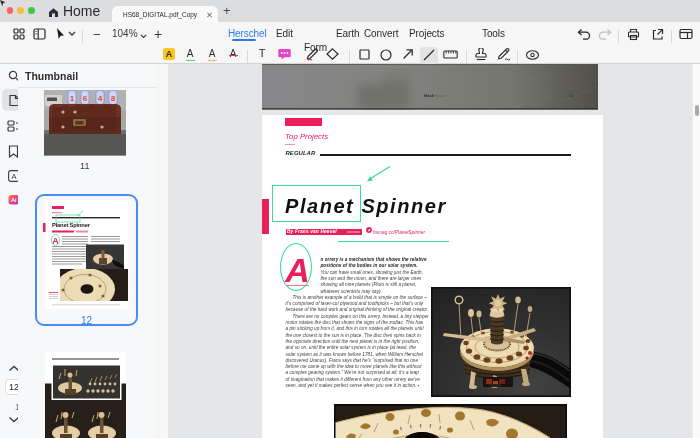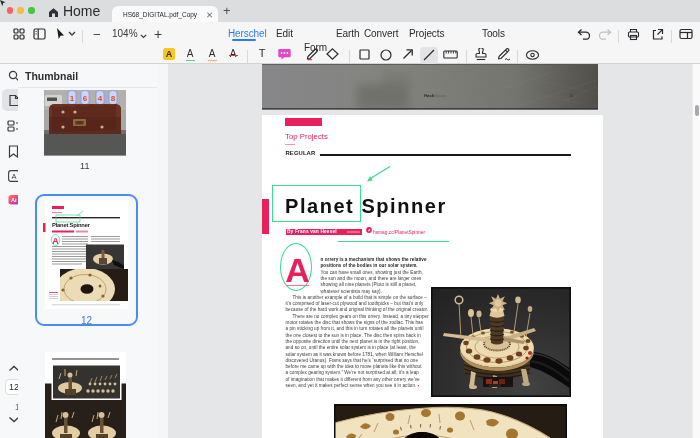--- a/index.html
+++ b/index.html
@@ -16,21 +16,21 @@
 .icon { position:absolute; }
 
 #rail { position:absolute; top:64px; left:0; width:28px; height:374px; background:#f7f8f9; border-right:1px solid #ebecee; }
 #panel { position:absolute; top:64px; left:18px; width:139px; height:374px; background:#f7f8f9; }
 #panelhead { position:absolute; top:0; left:0; width:139px; height:24px; border-bottom:1px solid #e4e5e7; font-size:10.5px; color:#2e2e30; line-height:24px; padding-left:7px; font-weight:bold;}
 
 #content { position:absolute; top:64px; left:168px; width:524px; height:374px; background:#e5e6e7; overflow:hidden; }
 #scroll { position:absolute; top:64px; left:692px; width:8px; height:374px; background:#fafafa; border-left:1px solid #ededee; }
 #thumbbar { position:absolute; top:41px; left:2px; width:4px; height:11px; background:#a9a9ac; border-radius:2px; }
 
-#page { position:absolute; top:51px; left:94px; width:341px; height:323px; background:#ffffff; }
+#page { position:absolute; top:51px; left:94px; width:341px; height:323px; background:#ffffff;font-style:italic; }
 #photostrip { position:absolute; top:0; left:94px; width:336px; height:45.5px; }
 .pink { color:#e8215d; }
 #title { position:absolute; top:80px; left:23px; font-size:20px; font-weight:bold; color:#111; letter-spacing:1.55px; white-space:nowrap; }
 .bodyline { white-space:nowrap; font-size:4.6px; line-height:6.3px; color:#3c3c3c; letter-spacing:0.05px; }
 </style>
 </head>
 <body>
 
 <div id="titlebar">
   <div class="tl" style="left:6.5px; background:#f5655c;"></div>

